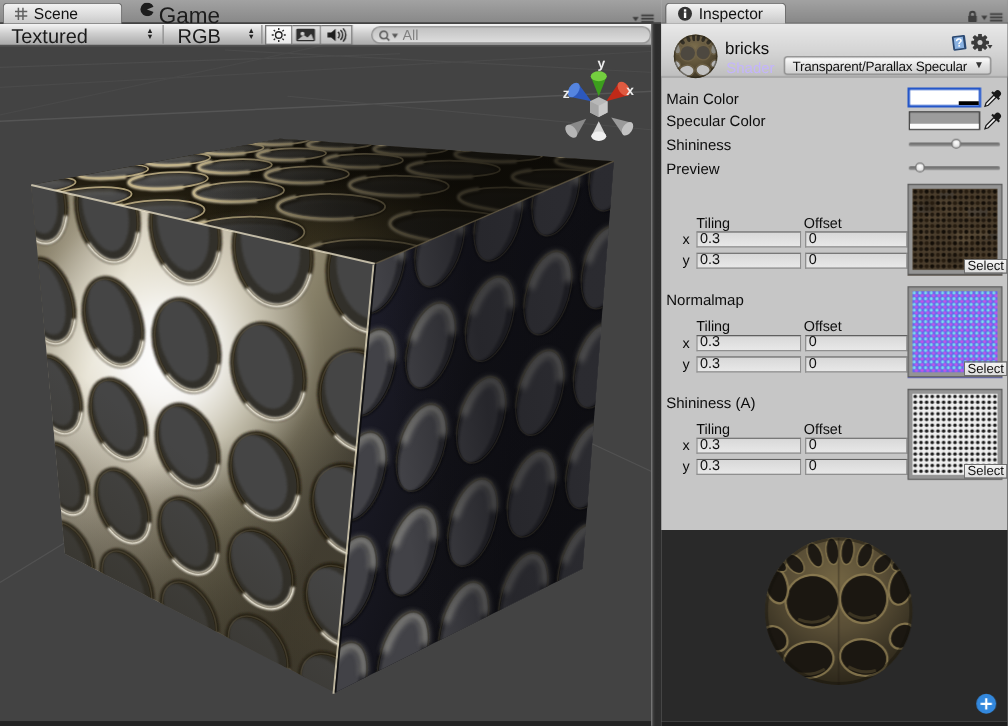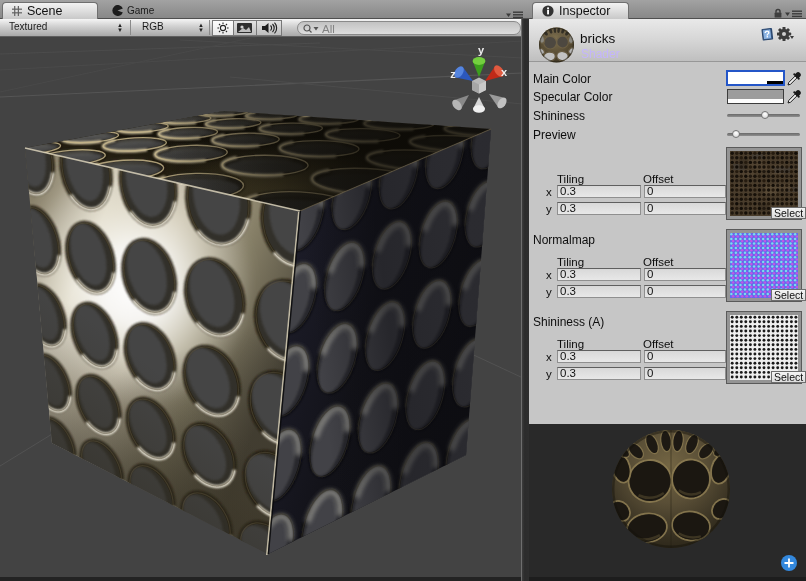--- a/index.html
+++ b/index.html
@@ -4,24 +4,24 @@
 div,span{transform:translateZ(0)}
 svg{display:block}
 html,body{width:806px;height:581px;overflow:hidden;background:#262626;font-family:"Liberation Sans",sans-serif;-webkit-font-smoothing:antialiased}
 #root{position:relative;width:806px;height:581px;transform:translateZ(0)}
 .abs{position:absolute}
 
 #scenepane{left:0;top:0;width:523px;height:581px}
 #divider{left:521px;top:19px;width:8px;height:562px;background:linear-gradient(90deg,#888888 0px,#3a3a3a 1.5px,#2c2c2c 45%,#2e2e2e)}
 .tabbar{height:19px;width:100%;background:linear-gradient(#a2a2a2,#888888);border-bottom:1px solid #4f4f4f}
 .tab{position:absolute;top:2px;height:17px;border-radius:4px 4px 0 0;background:linear-gradient(#f2f2f2,#dcdcdc 55%,#c8c8c8);border:1px solid #6f6f6f;border-bottom:none;color:#111;font-size:12.5px;display:flex;align-items:center;padding:0 9px}
-.tabghost{position:absolute;top:2px;height:16px;color:#1c1c1c;font-size:10px;display:flex;align-items:center}
+.tabghost{position:absolute;top:2px;height:16px;color:#1c1c1c;font-size:18px;display:flex;align-items:flex-start}
 #toolbar{left:0;top:19px;width:523px;height:18px;background:linear-gradient(#f5f5f5,#cfcfcf 45%,#a9a9a9);border-bottom:1px solid #5f5f5f}
 .tsep{position:absolute;top:1px;width:1px;height:15px;background:#8a8a8a}
-.tbtxt{position:absolute;font-size:10px;color:#1a1a1a;top:2px}
+.tbtxt{position:absolute;font-size:16px;color:#1a1a1a;top:2px}
 .updn{position:absolute;top:4px;font-size:6px;color:#222;line-height:4.5px;letter-spacing:0}
 #viewport{left:0;top:37px;width:523px;height:540px;background:#434343}
 #scenesvg{left:0;top:37px}
 #sbottom{left:0;top:577px;width:523px;height:4px;background:#232323}
 
 #inspane{left:529px;top:0;width:277px;height:581px;background:#c6c6c6}
 #instabbar{left:529px;top:0;width:277px;height:19px;background:linear-gradient(#a2a2a2,#888888);border-bottom:1px solid #4f4f4f}
 #inshead{left:529px;top:19px;width:277px;height:43px;background:linear-gradient(#e9e9e9,#d6d6d6 50%,#bfbfbf);border-bottom:1px solid #979797}
 .lbl{position:absolute;font-size:12px;color:#0d0d0d}
 .small{font-size:11.5px}
@@ -758,20 +758,24 @@
 <ellipse cx="20.6" cy="3.3" rx="1.3" ry="2.8" fill="#332f26" transform="rotate(6 20.6 3.3)"></ellipse>
 <ellipse cx="24.8" cy="4.2" rx="2.0999999999999996" ry="3.2" fill="none" stroke="#6e6248" stroke-width="1" opacity="0.85" transform="rotate(22 24.8 4.2)"></ellipse>
 <ellipse cx="24.8" cy="4.2" rx="1.4" ry="2.5" fill="#332f26" transform="rotate(22 24.8 4.2)"></ellipse>
 <ellipse cx="29.0" cy="6.6" rx="2.2" ry="2.9000000000000004" fill="none" stroke="#6e6248" stroke-width="1" opacity="0.85" transform="rotate(42 29.0 6.6)"></ellipse>
 <ellipse cx="29.0" cy="6.6" rx="1.5" ry="2.2" fill="#332f26" transform="rotate(42 29.0 6.6)"></ellipse>
 <circle cx="18.5" cy="18" r="17" fill="none" stroke="#241f14" stroke-width="1.4" opacity="0.5"></circle>
 </g>
     </svg>
 <div class="lbl" style="left:580px;top:31px;font-size:13.5px">bricks</div>
 <div class="lbl" style="left:581px;top:47px;font-size:12px;color:#c4b5fd">Shader</div>
+<div class="ddown" style="left:627px;top:45px;width:166px;height:15px;font-size:10.8px;letter-spacing:-0.2px">
+      <span style="position:absolute;left:6px;top:1.5px">Transparent/Parallax Specular</span>
+      <span style="position:absolute;right:5px;top:1px;font-size:8px;color:#333">▼</span>
+    </div>
 <svg class="abs" style="left:760px;top:27px" width="15" height="15" viewBox="0 0 15 15">
       <g transform="rotate(-7 7 7)">
         <rect x="2" y="1.5" width="10.6" height="11.6" rx="1" fill="#2c4a74"></rect>
         <rect x="3" y="2.4" width="8.2" height="9.8" rx="0.5" fill="#8ab2e2"></rect>
         <rect x="3" y="2.4" width="8.2" height="9.8" rx="0.5" fill="none" stroke="#20395c" stroke-width="0.6"></rect>
         <text x="7.2" y="10.4" font-size="9.5" font-weight="bold" text-anchor="middle" fill="#ffffff" font-family="Liberation Sans">?</text>
       </g>
     </svg>
 <svg class="abs" style="left:777px;top:27px" width="18" height="14" viewBox="0 0 18 14">
       <g transform="translate(7,7)">

